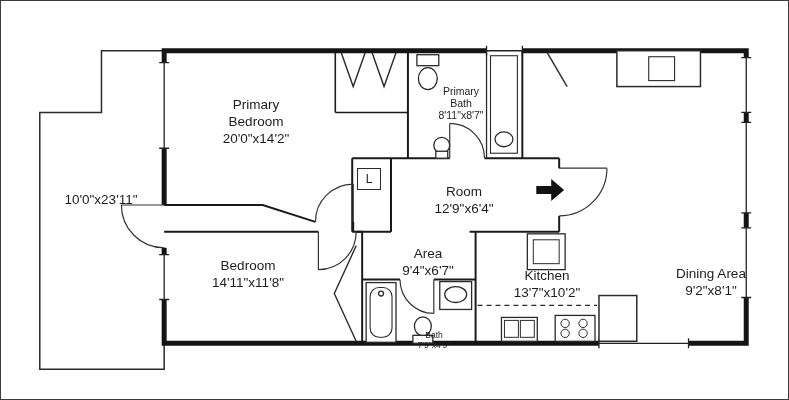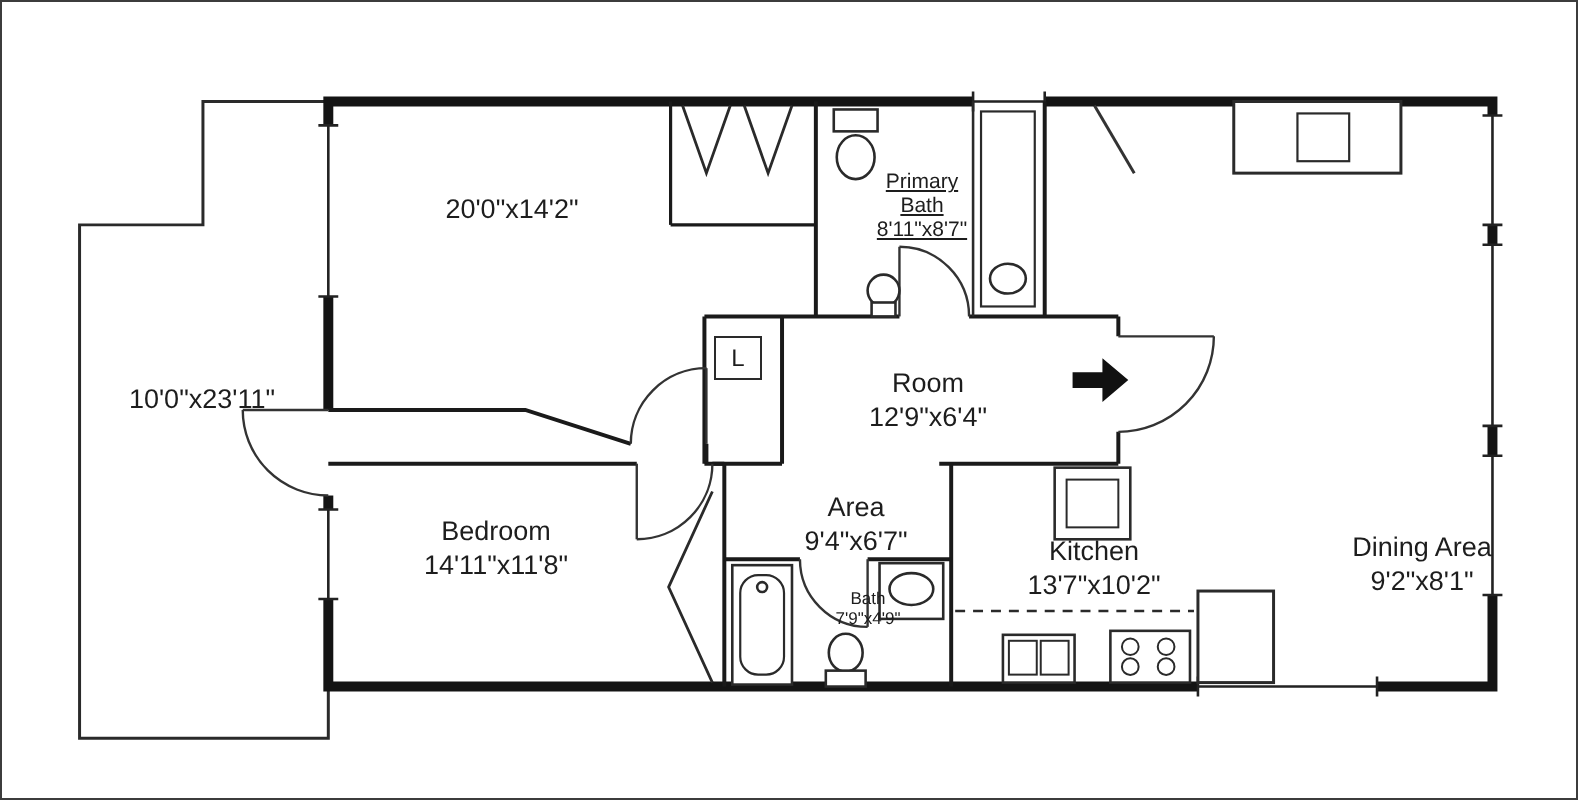--- a/index.html
+++ b/index.html
@@ -13,22 +13,22 @@
   }
   .plan-svg{position:absolute;left:0;top:0;}
   .room-label{
     position:absolute;
     color:#1d1d1d;
     text-align:center;
     line-height:1.26;
     font-size:13.5px;
   }
   .room-label .line{display:block;}
-  .sm{font-size:10.5px;line-height:1.16;text-decoration:underline;}
-  .xs{font-size:8.5px;line-height:1.12;}
+  .sm{font-size:10.5px;line-height:1.16;}
+  .xs{font-size:8.5px;line-height:1.12;margin-top:36px;}
   .lbox{
     position:absolute;left:356px;top:167px;
     width:22px;height:20px;
     border:1.5px solid #2a2a2a;
     font-size:12px;line-height:20px;text-align:center;
     color:#1d1d1d;
   }
 </style>
 </head>
 <body>
@@ -184,20 +184,21 @@
     </g>
 
     <polygon points="537,186 552,186 552,179 565,190 552,201 552,194 537,194" fill="#111111" stroke="none"></polygon>
   </svg>
 
   <div class="room-label" style="left:50px;top:190px;width:100px">
     <span class="line">10'0"x23'11"</span>
   </div>
 
   <div class="room-label" style="left:207px;top:95px;width:96px">
+    <span class="line" style="display:inline">Primary Bedroom</span>
     <span class="line">20'0"x14'2"</span>
   </div>
 
   <div class="room-label sm" style="left:432px;top:84px;width:56px">
     <span>Primary Bath</span>
     <span class="line">8'11"x8'7"</span>
   </div>
 
 
   <div class="room-label" style="left:413px;top:182px;width:100px">

